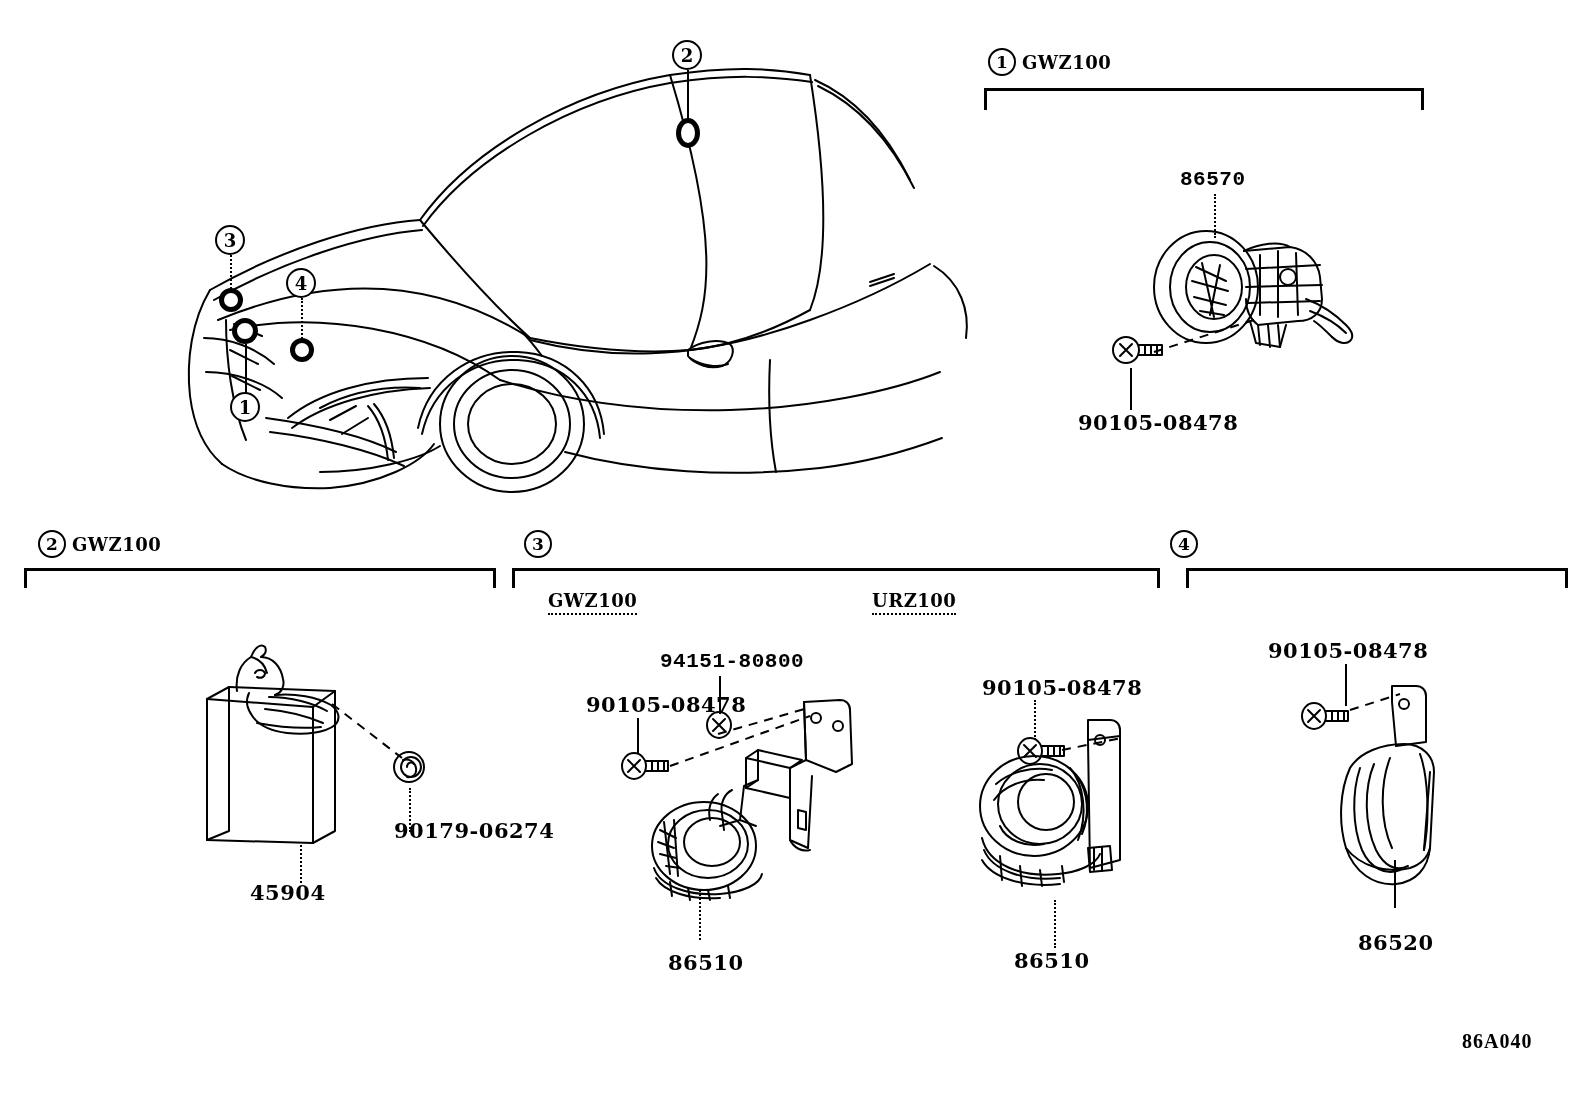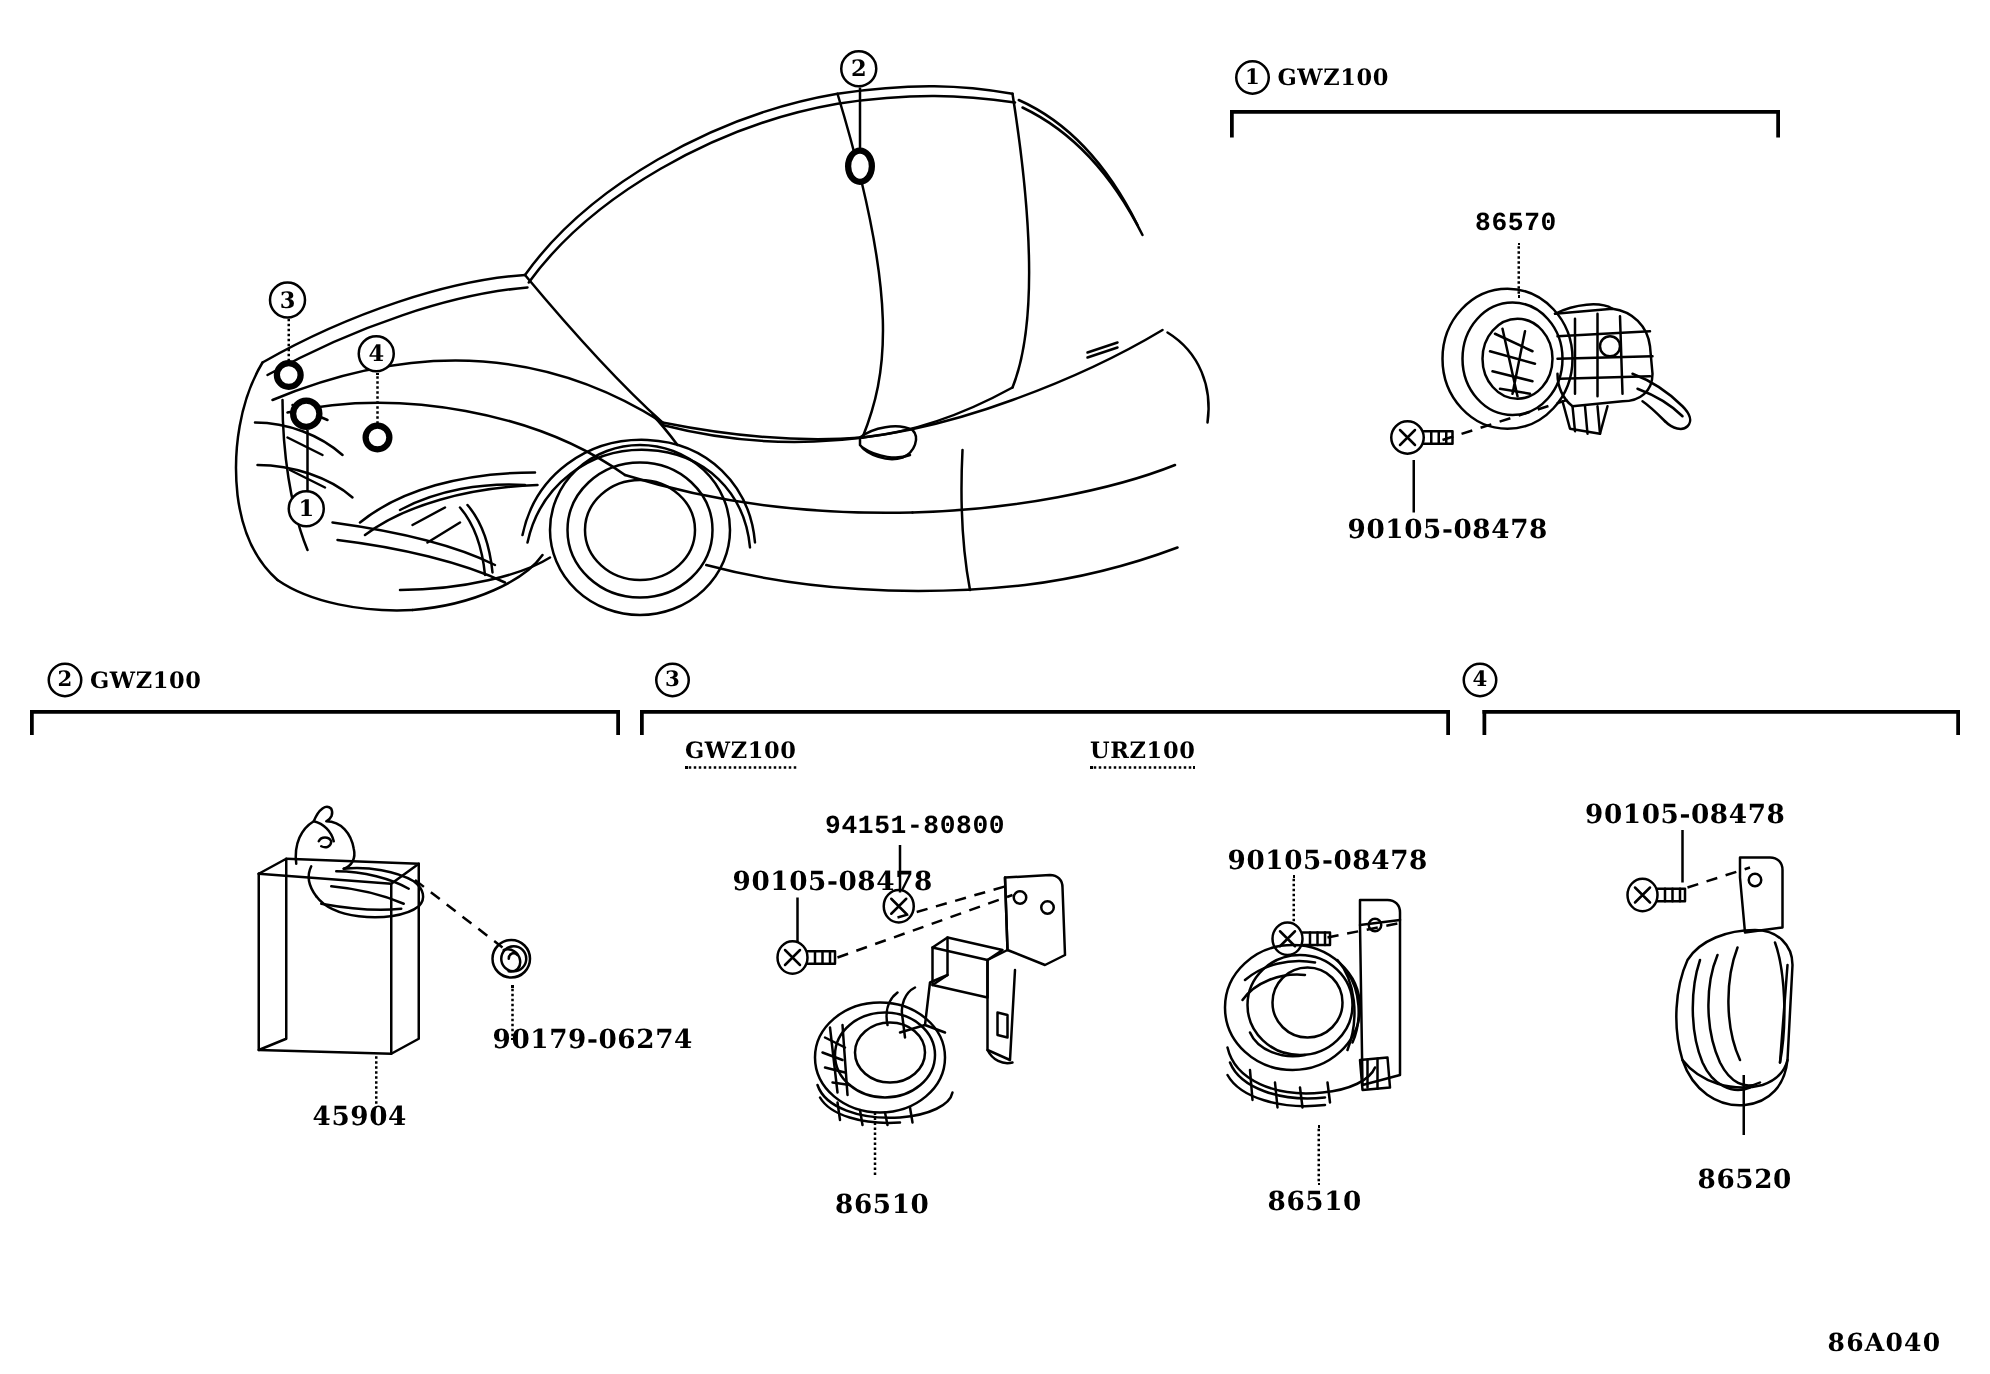--- a/index.html
+++ b/index.html
@@ -476,15 +476,15 @@
         <path d="M90 82 C98 104 100 146 94 178"></path>
         <path d="M100 100 L94 178"></path>
 
         <path d="M16 176 C30 194 56 202 80 196 C92 192 98 184 100 176"></path>
       </g>
     </svg>
   </div>
   <div class="abs leader-v" style="left:1394px; top:860px; height:48px;"></div>
   <div class="abs part-label" style="left:1358px; top:930px;">86520</div>
 
-  <div class="abs diagram-code" style="left:1462px; top:1062px;">86A040</div>
+  <div class="abs diagram-code" style="left:1462px; top:1030px;font-family:Liberation Serif, serif;">86A040</div>
 
 </div>
 
 </body></html>

